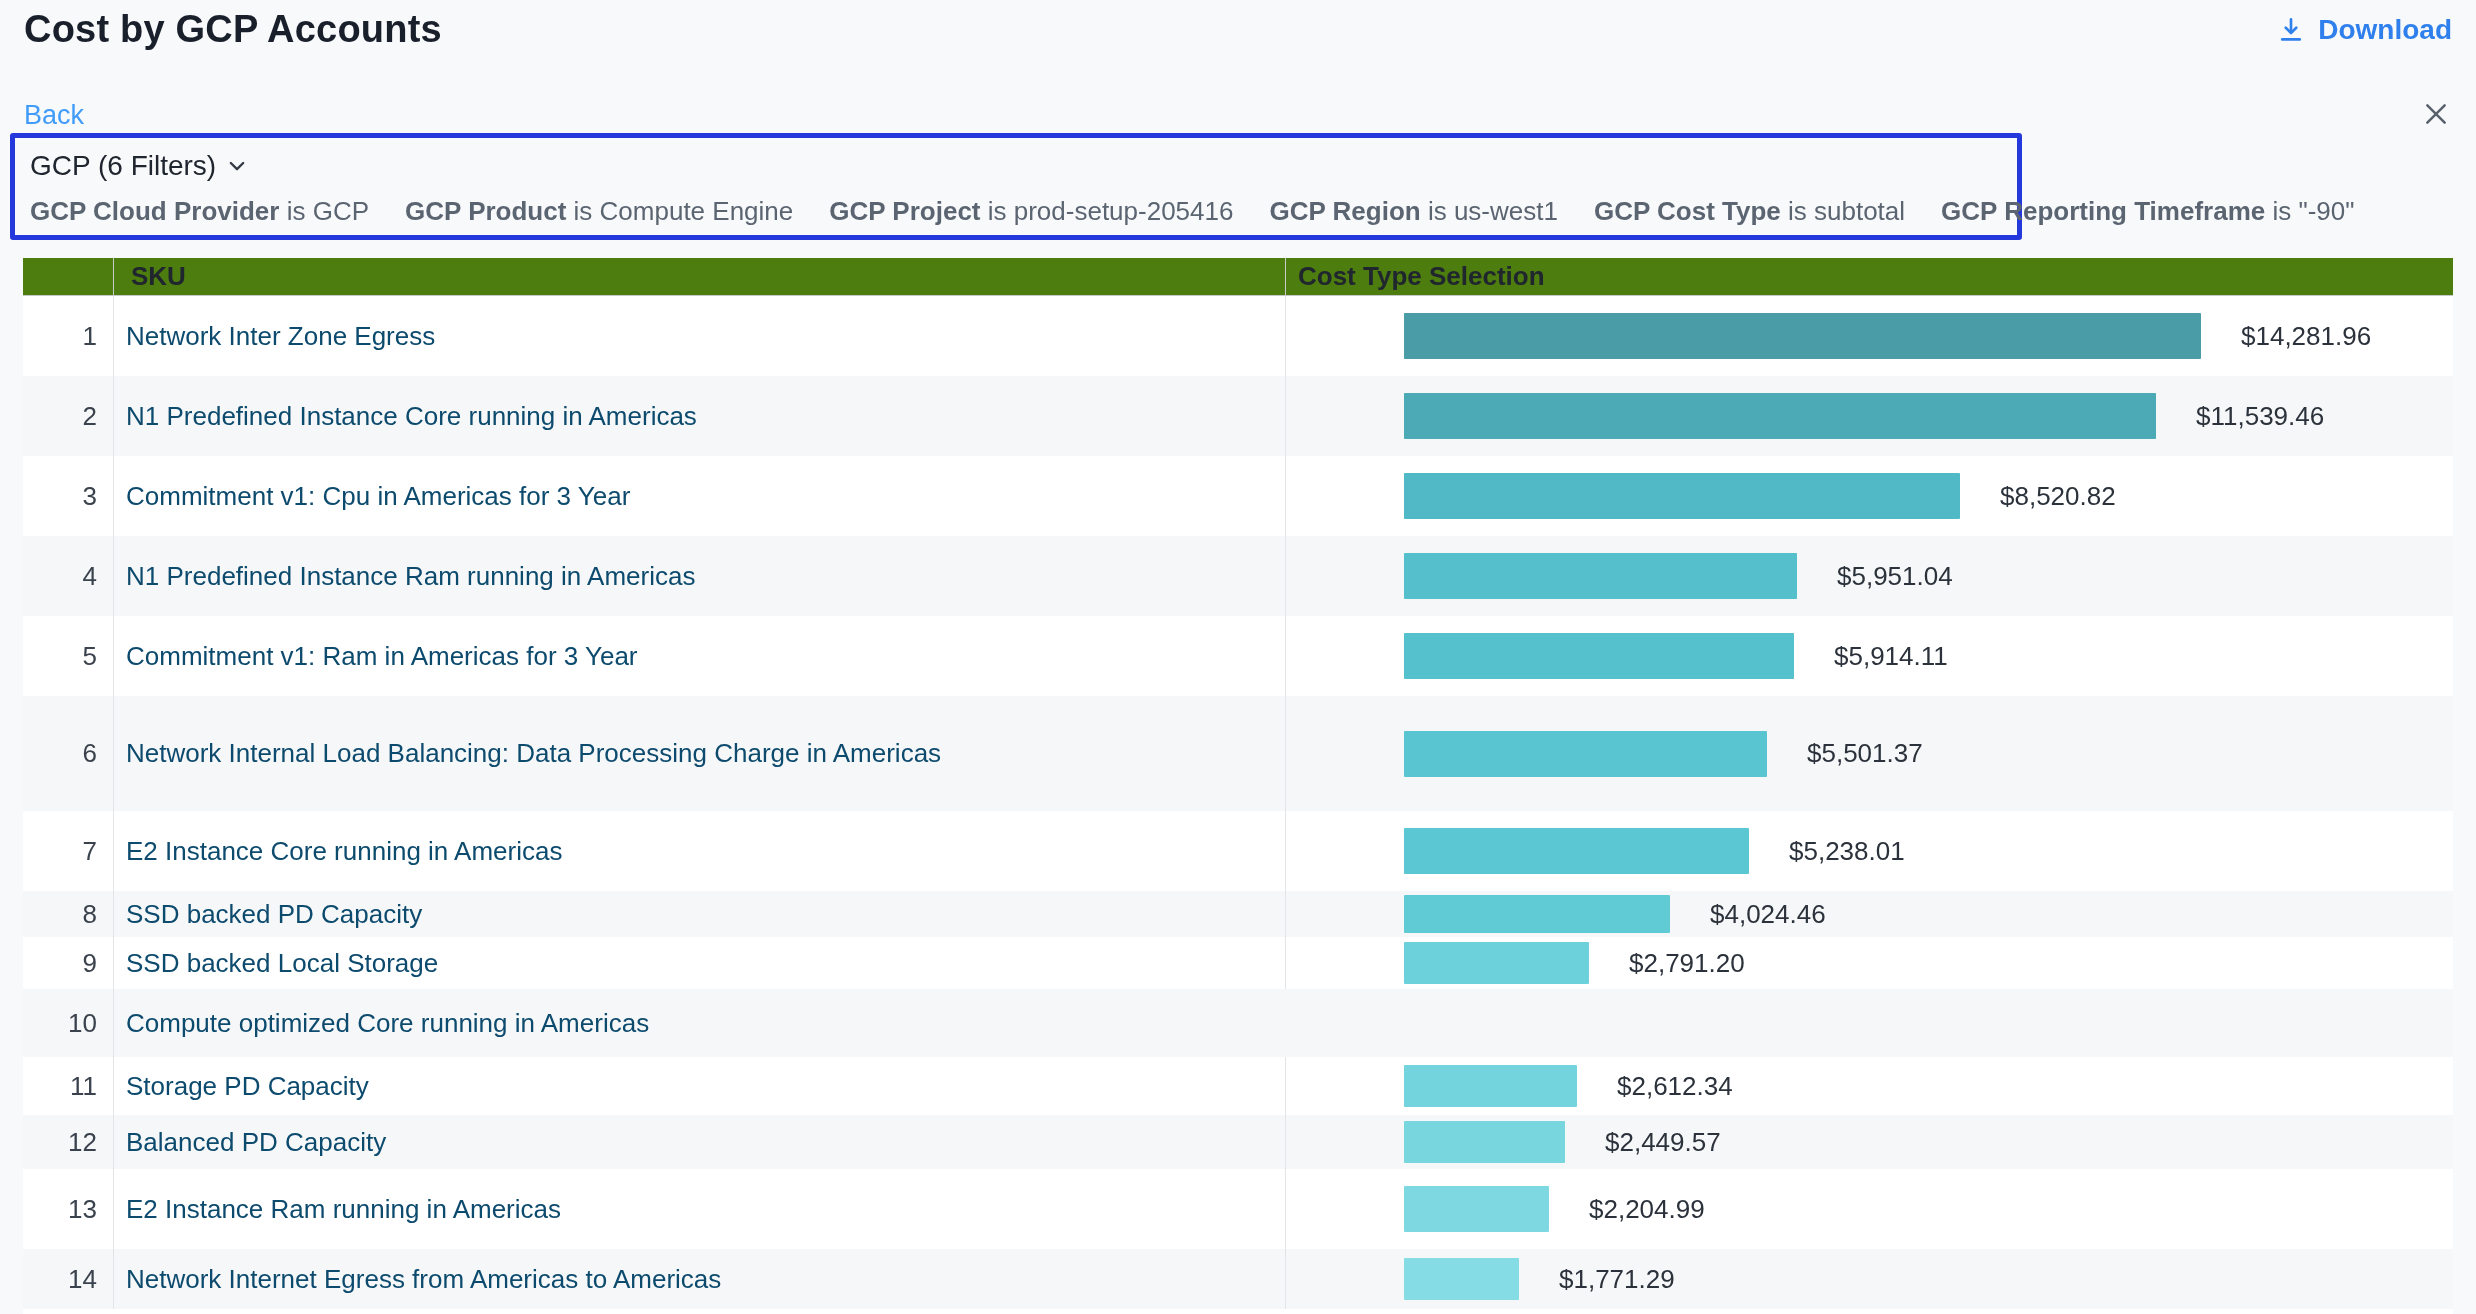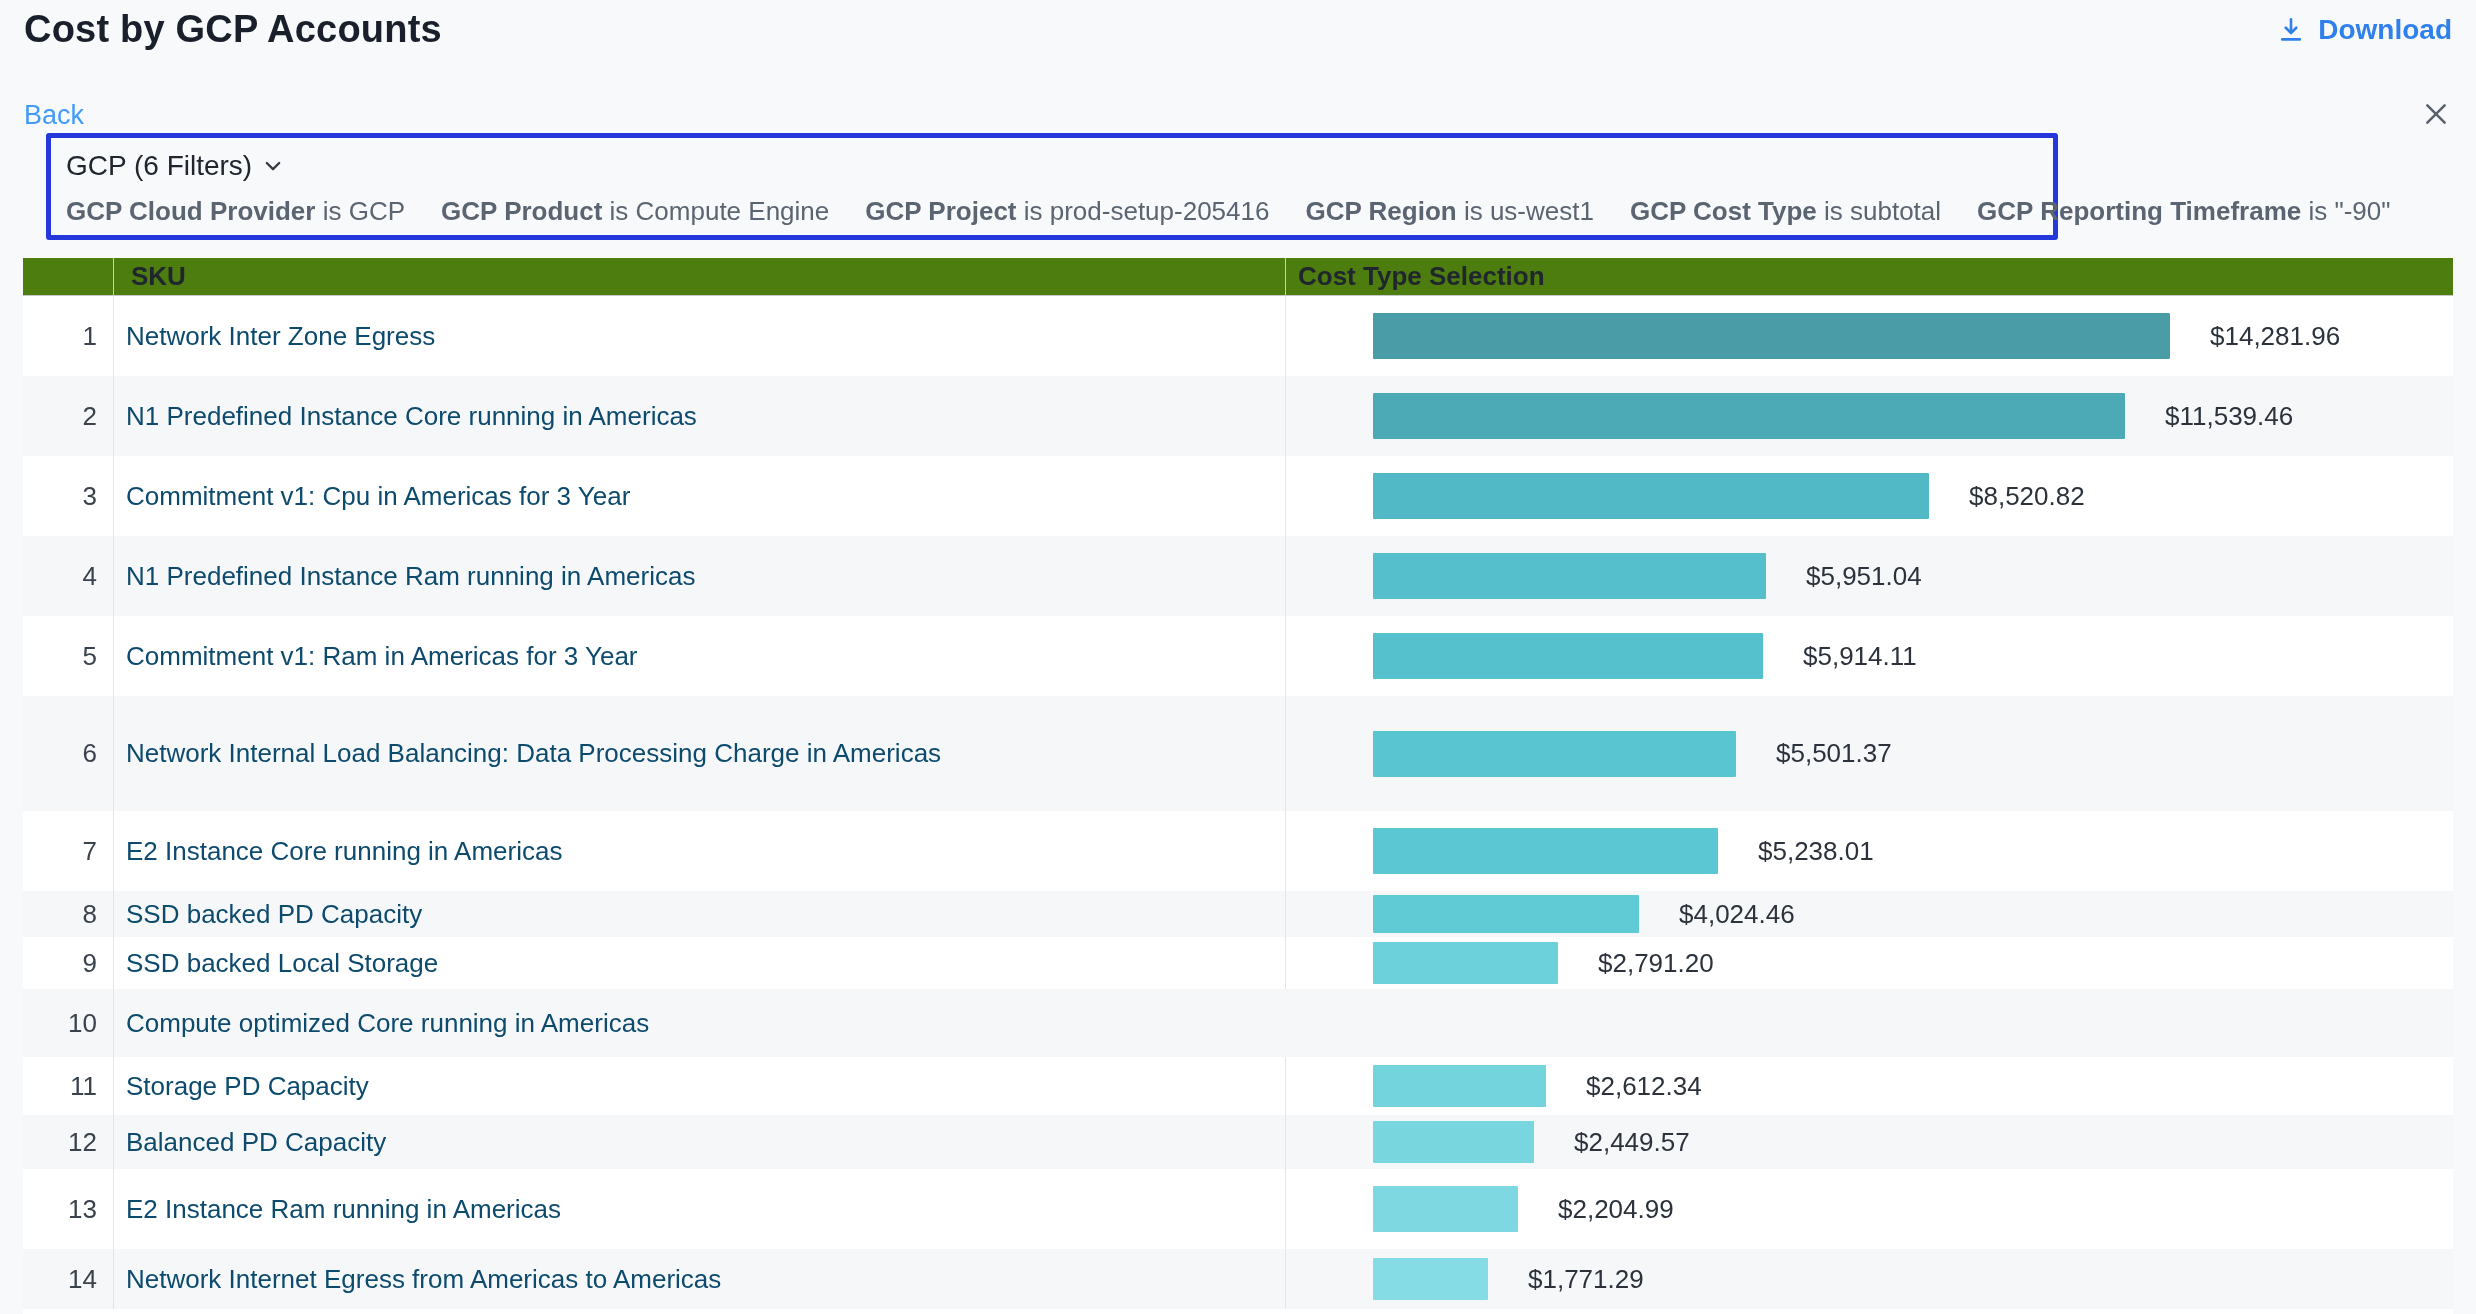--- a/index.html
+++ b/index.html
@@ -8,36 +8,36 @@
     background:#f8f9fa;font-family:"Liberation Sans",sans-serif;color:#1f2630;
     -webkit-font-smoothing:antialiased;
   }
   .title{position:absolute;left:24px;top:8px;font-size:38px;font-weight:700;color:#19202c;letter-spacing:.2px;}
   .actions{position:absolute;top:14px;right:24px;display:flex;align-items:flex-end;gap:52px;flex-direction:column;}
   .download{display:flex;align-items:center;gap:12px;color:#2f80ed;font-size:28px;font-weight:600;cursor:pointer;}
   .close-btn{display:flex;align-items:center;cursor:pointer;}
   .back{position:absolute;left:24px;top:100px;font-size:27px;color:#419bf9;cursor:pointer;text-decoration:none;}
   .filter-box{
     position:absolute;left:10px;top:133px;width:2012px;height:107px;box-sizing:border-box;
-    border:5px solid #2438dc;border-radius:3px;margin-left:36px;
+    border:5px solid #2438dc;border-radius:3px;
   }
   .filter-summary{display:flex;align-items:center;gap:10px;margin:12px 0 0 15px;font-size:28px;font-weight:500;color:#20262f;cursor:pointer;width:max-content;}
   .filter-items{display:flex;gap:36px;margin:14px 0 0 15px;font-size:26px;color:#5b6572;white-space:nowrap;}
   .filter-item b{font-weight:700;}
   .filter-item{cursor:pointer;}
   .table{position:absolute;left:23px;top:258px;width:2430px;height:1056px;background:#ffffff;}
   .thead{display:flex;height:38px;background:#4d7c0f;align-items:center;font-size:26px;font-weight:700;color:#20262e;border-bottom:1px solid #c6c8cc;box-sizing:border-box;}
   .col-num{width:90px;flex:none;align-self:stretch;}
   .col-sku{width:1172px;flex:none;box-sizing:border-box;padding-left:17px;border-left:1px solid #cacbcf;align-self:stretch;display:flex;align-items:center;}
   .col-cost{flex:1;box-sizing:border-box;padding-left:12px;border-left:1px solid #cacbcf;align-self:stretch;display:flex;align-items:center;}
   .trow{display:flex;align-items:stretch;background:#ffffff;}
   .trow.alt{background:#f6f7f8;}
   .cell-num{width:90px;flex:none;box-sizing:border-box;padding-right:16px;font-size:26px;color:#3a424d;display:flex;align-items:center;justify-content:flex-end;}
   .cell-sku{width:1172px;flex:none;box-sizing:border-box;padding-left:12px;border-left:1px solid #e3e4e7;font-size:26px;color:#0c4a6e;display:flex;align-items:center;}
-  .cell-cost{flex:1;box-sizing:border-box;padding-left:87px;border-left:1px solid #e3e4e7;display:flex;align-items:center;}
+  .cell-cost{flex:1;box-sizing:border-box;padding-left:118px;border-left:1px solid #e3e4e7;display:flex;align-items:center;}
   .bar{flex:none;border-radius:1px;}
   .value{margin-left:40px;font-size:26px;color:#2b323b;white-space:nowrap;}
 </style>
 </head>
 <body>
 
 <div class="page">
 
   <div class="title">Cost by GCP Accounts</div>
 

